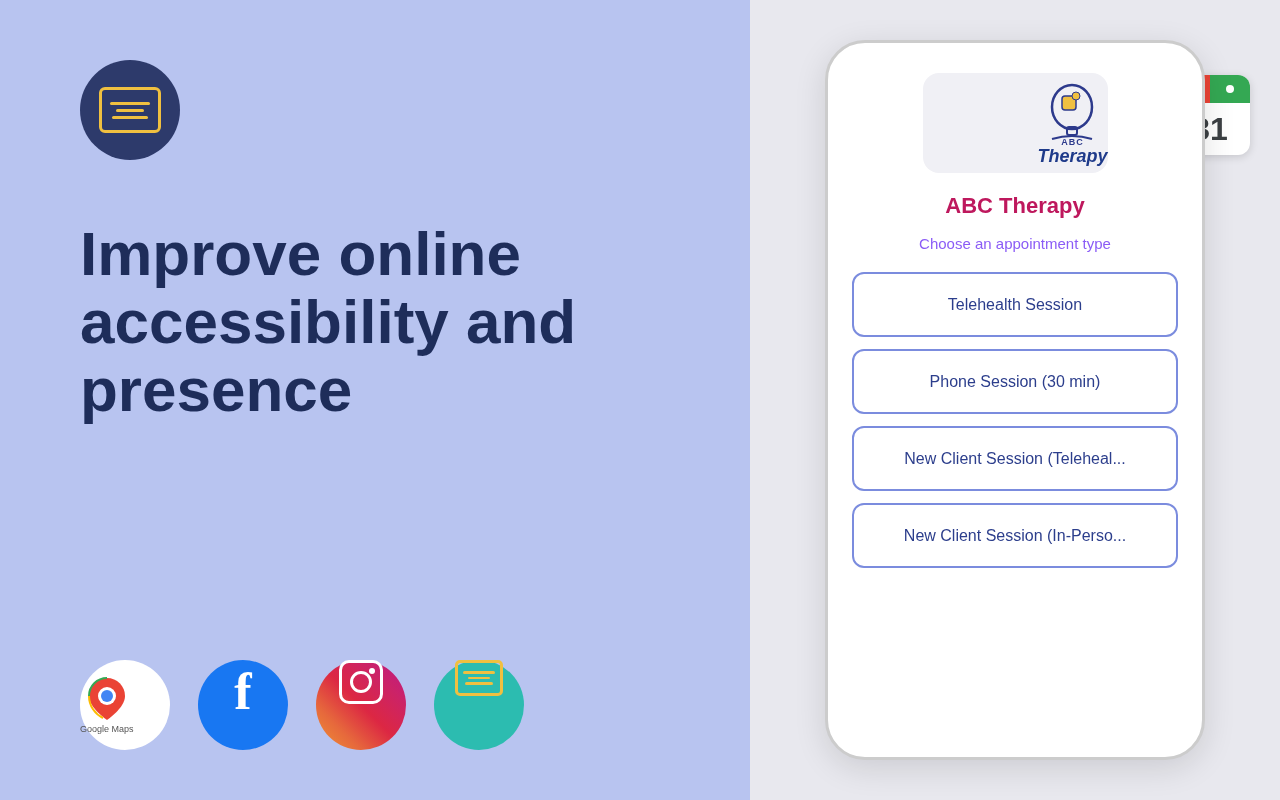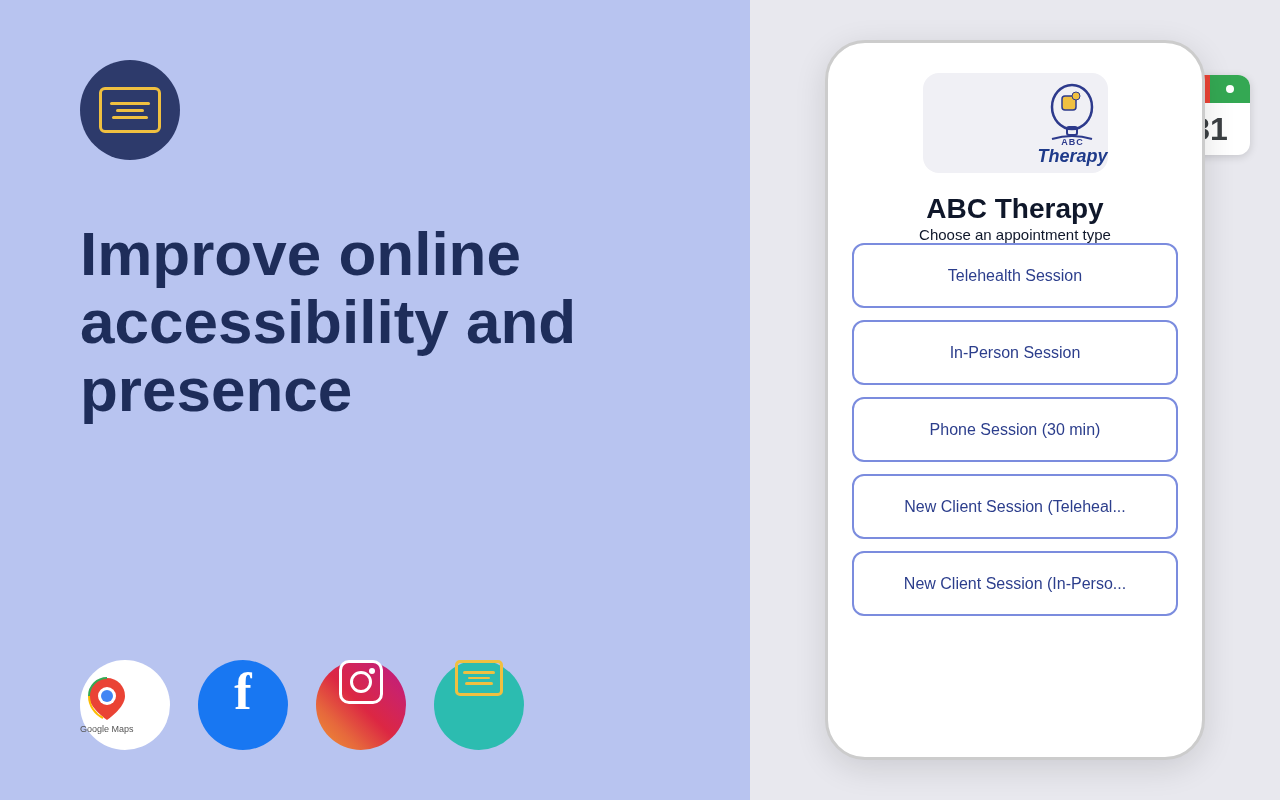--- a/index.html
+++ b/index.html
@@ -250,30 +250,31 @@
     .logo-text-therapy {
       font-size: 18px;
       font-weight: 800;
       color: #1e3a8a;
       font-style: italic;
       line-height: 1;
     }
 
     
     .business-name {
-      font-size: 28px;
+      font-size: 22px;
       font-weight: 800;
-      color: #0f172a;
-      margin-bottom: 1px;
+      color: #be185d;
+      margin-bottom: 16px;
       text-align: center;
     }
 
     .appointment-label {
       font-size: 15px;
-      color: #0f172a;
+      color: #8b5cf6;
+      margin-bottom: 20px;
       text-align: center;
     }
 
     
     .appointment-btn {
       width: 100%;
       height: 65px;
       border: 2px solid #7b8cde;
       border-radius: 12px;
       background: white;
@@ -375,19 +376,18 @@
           <span class="logo-text-therapy">Therapy</span>
         </div>
       </div>
     </div>
 
     <div class="business-name">ABC Therapy</div>
 
     <div class="appointment-label">Choose an appointment type</div>
 
     <button class="appointment-btn">Telehealth Session</button>
-    <button class="appointment-btn">In-Person Session</button>
     <button class="appointment-btn">Phone Session (30 min)</button>
     <button class="appointment-btn">New Client Session (Teleheal...</button>
     <button class="appointment-btn">New Client Session (In-Perso...</button>
 
   </div>
 </div>
 
 </body></html>

